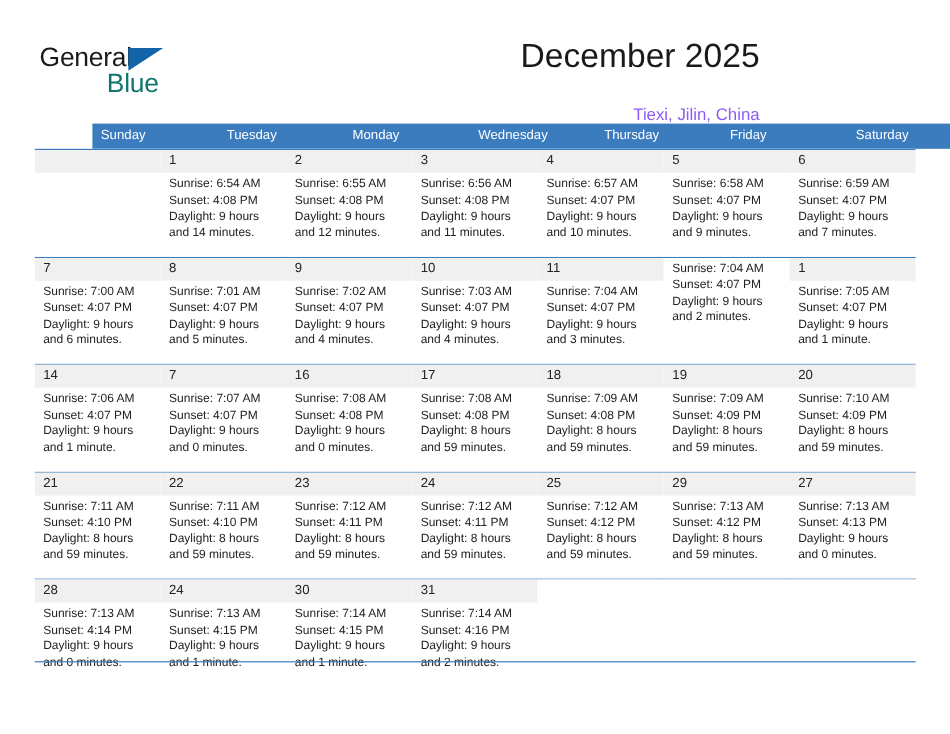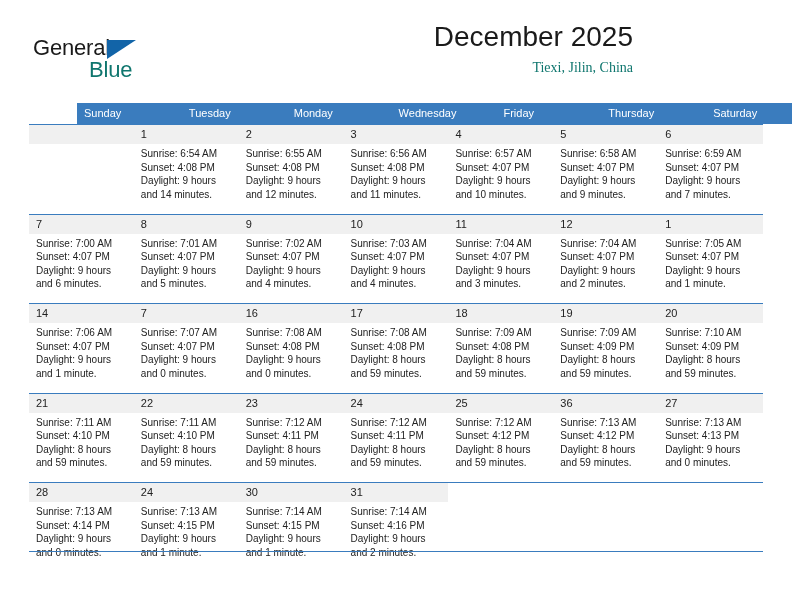--- a/index.html
+++ b/index.html
@@ -54,37 +54,36 @@
     left: 56px;
     top: 22px;
     font-size: 22px;
     color: #0f766e;
     letter-spacing: -0.2px;
     line-height: 24px;
   }
   .title-block {
     position: absolute;
     right: 35px;
-    top: 20px;
+    top: 30px;
     text-align: right;
   }
   .cal-title {
     font-size: 28px;
     font-weight: normal;
     color: #1a1a1a;
     line-height: 34px;
     white-space: nowrap;
   }
   .cal-subtitle {
     font-size: 14px;
-    color: #0f766e;
+    color: #8b5cf6;
     line-height: 20px;
-    margin-top: 4px;
+    margin-top: 21px;
     white-space: nowrap;
-    font-family: Liberation Serif, serif;
   }
 
   
   .calendar {
     position: absolute;
     left: 29px;
     top: 103px;
     width: 734px;
   }
   .weekday-row {
@@ -162,22 +161,22 @@
 
   </div>
 
   <div class="calendar">
 
     <div class="weekday-row">
       <div class="weekday">Sunday</div>
       <div class="weekday">Tuesday</div>
       <div class="weekday">Monday</div>
       <div class="weekday">Wednesday</div>
+      <div class="weekday">Thursday</div>
       <div class="weekday">Friday</div>
-      <div class="weekday">Thursday</div>
       <div class="weekday">Saturday</div>
     </div>
 
     <div id="weeks-container">
         <div class="week-row">
           <div class="day-cell blank">
             <div class="daynum-band"></div>
           </div>
           <div class="day-cell">
             <div class="daynum-band">1</div>
@@ -274,21 +273,20 @@
           <div class="day-cell">
             <div class="daynum-band">11</div>
             <div class="day-info">
               <div>Sunrise: 7:04 AM</div>
               <div>Sunset: 4:07 PM</div>
               <div>Daylight: 9 hours</div>
               <div>and 3 minutes.</div>
             </div>
           </div>
           <div class="day-cell">
-            <div class="daynum-band">12</div>
             <div class="day-info">
               <div>Sunrise: 7:04 AM</div>
               <div>Sunset: 4:07 PM</div>
               <div>Daylight: 9 hours</div>
               <div>and 2 minutes.</div>
             </div>
           </div>
           <div class="day-cell">
             <div class="daynum-band">1</div>
             <div class="day-info">
@@ -404,21 +402,21 @@
           <div class="day-cell">
             <div class="daynum-band">25</div>
             <div class="day-info">
               <div>Sunrise: 7:12 AM</div>
               <div>Sunset: 4:12 PM</div>
               <div>Daylight: 8 hours</div>
               <div>and 59 minutes.</div>
             </div>
           </div>
           <div class="day-cell">
-            <div class="daynum-band">36</div>
+            <div class="daynum-band">29</div>
             <div class="day-info">
               <div>Sunrise: 7:13 AM</div>
               <div>Sunset: 4:12 PM</div>
               <div>Daylight: 8 hours</div>
               <div>and 59 minutes.</div>
             </div>
           </div>
           <div class="day-cell">
             <div class="daynum-band">27</div>
             <div class="day-info">

